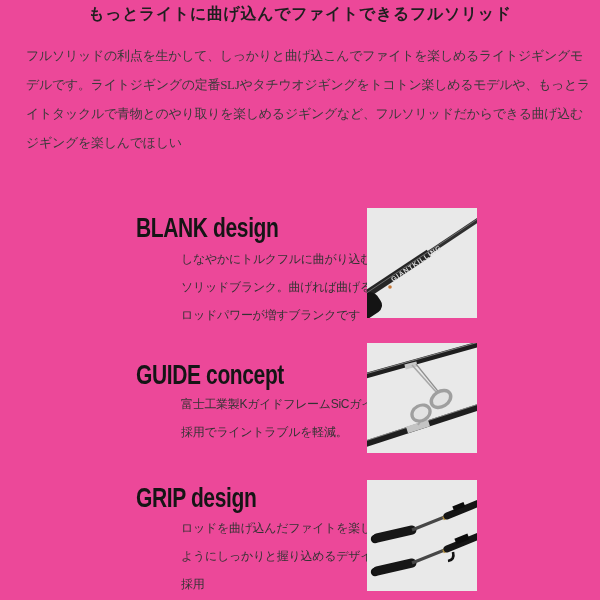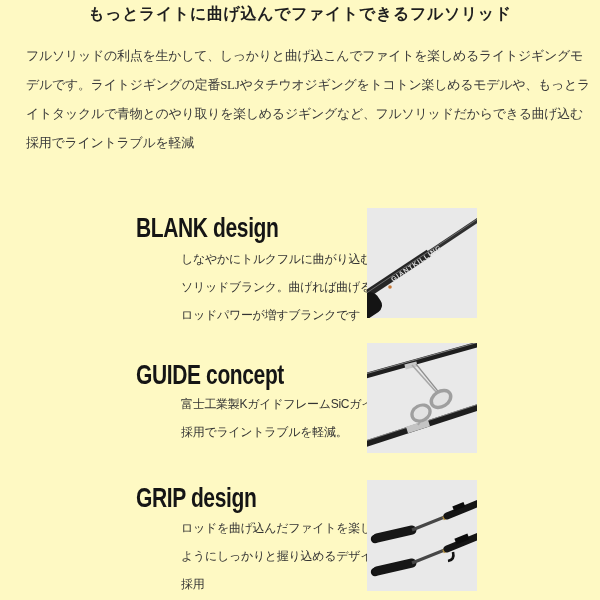--- a/index.html
+++ b/index.html
@@ -1,21 +1,21 @@
 <!DOCTYPE html>
 <html><head>
 <meta charset="utf-8">
 <style>
   * { margin: 0; padding: 0; box-sizing: border-box; }
   html, body { background: #ffffff; }
   .page {
     position: relative;
     width: 600px;
     height: 600px;
-    background: #fef9c3;
+    background: #ec4899;
     overflow: hidden;
     font-family: "Liberation Sans", "DejaVu Sans", sans-serif;
   }
   .main-title {
     position: absolute;
     top: 2px;
     left: 0;
     width: 600px;
     text-align: center;
     font-family: "Liberation Serif", "DejaVu Serif", serif;
@@ -82,21 +82,21 @@
 </head>
 <body>
 
 <div class="page">
 
   <h1 class="main-title">もっとライトに曲げ込んでファイトできるフルソリッド</h1>
 
   <p class="intro">フルソリッドの利点を生かして、しっかりと曲げ込こんでファイトを楽しめるライトジギングモ
 デルです。ライトジギングの定番SLJやタチウオジギングをトコトン楽しめるモデルや、もっとラ
 イトタックルで青物とのやり取りを楽しめるジギングなど、フルソリッドだからできる曲げ込む
-採用でライントラブルを軽減</p>
+ジギングを楽しんでほしい</p>
 
   <h2 class="feature-heading h-s1">BLANK design</h2>
   <div class="feature-body b-s1">しなやかにトルクフルに曲がり込むフル
 ソリッドブランク。曲げれば曲げるほど
 ロッドパワーが増すブランクです</div>
   <div class="photo p-s1">
     <svg width="110" height="110" viewBox="0 0 110 110">
       <rect x="0" y="0" width="110" height="110" fill="#e9e9e9"></rect>
 
       <line x1="-6" y1="90" x2="62" y2="45" stroke="#262626" stroke-width="8"></line>

